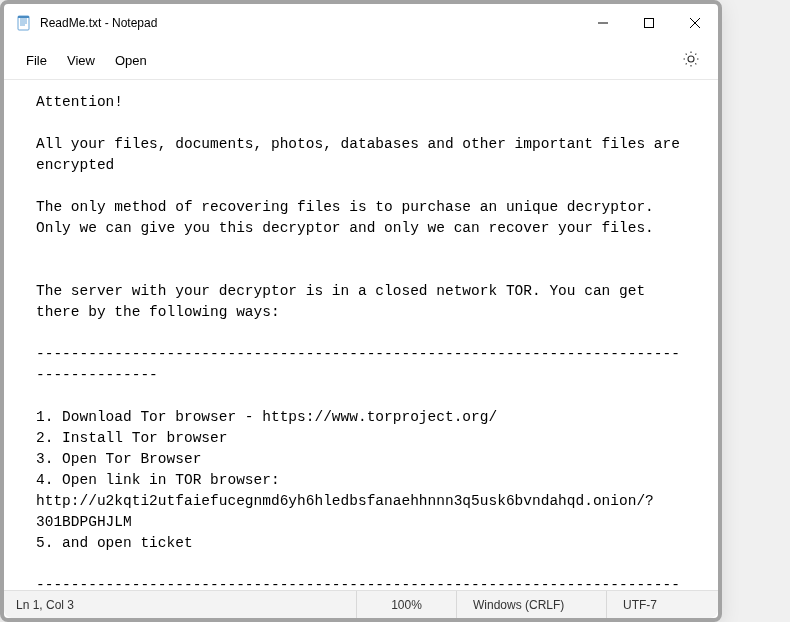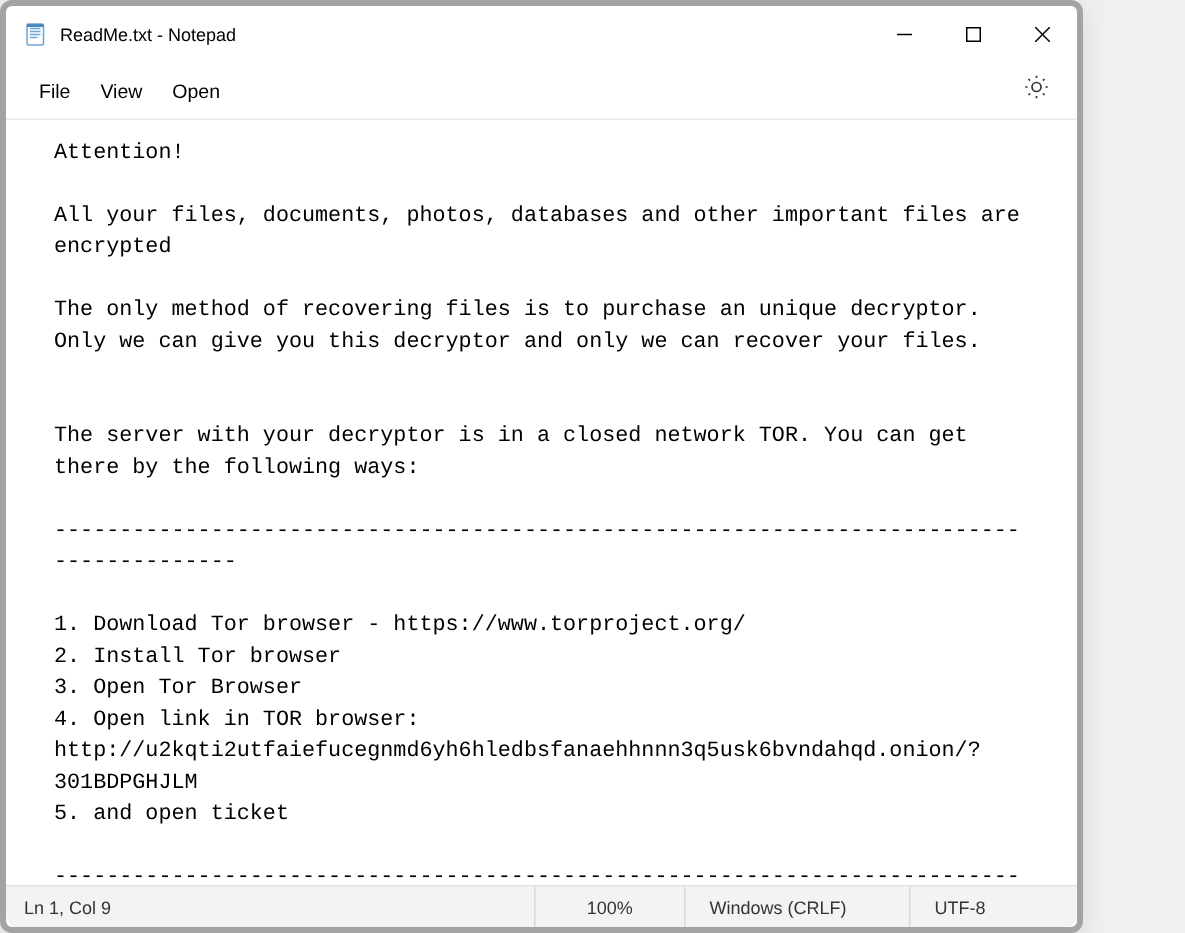--- a/index.html
+++ b/index.html
@@ -180,19 +180,19 @@
 4. Open link in TOR browser: http://u2kqti2utfaiefucegnmd6yh6hledbsfanaehhnnn3q5usk6bvndahqd.onion/?301BDPGHJLM
 5. and open ticket
 
 ----------------------------------------------------------------------------------------
 
 
 
 Alternate communication channel here: https://yip.su/2QstD5</div>
 
   <div class="statusbar">
-    <div class="status-pos">Ln 1, Col 9</div>
+    <div class="status-pos">Ln 1, Col 3</div>
     <div class="status-cell status-zoom">100%</div>
     <div class="status-cell status-eol">Windows (CRLF)</div>
-    <div class="status-cell status-enc">UTF-8</div>
+    <div class="status-cell status-enc">UTF-7</div>
   </div>
 
 </div>
 
 </body></html>

